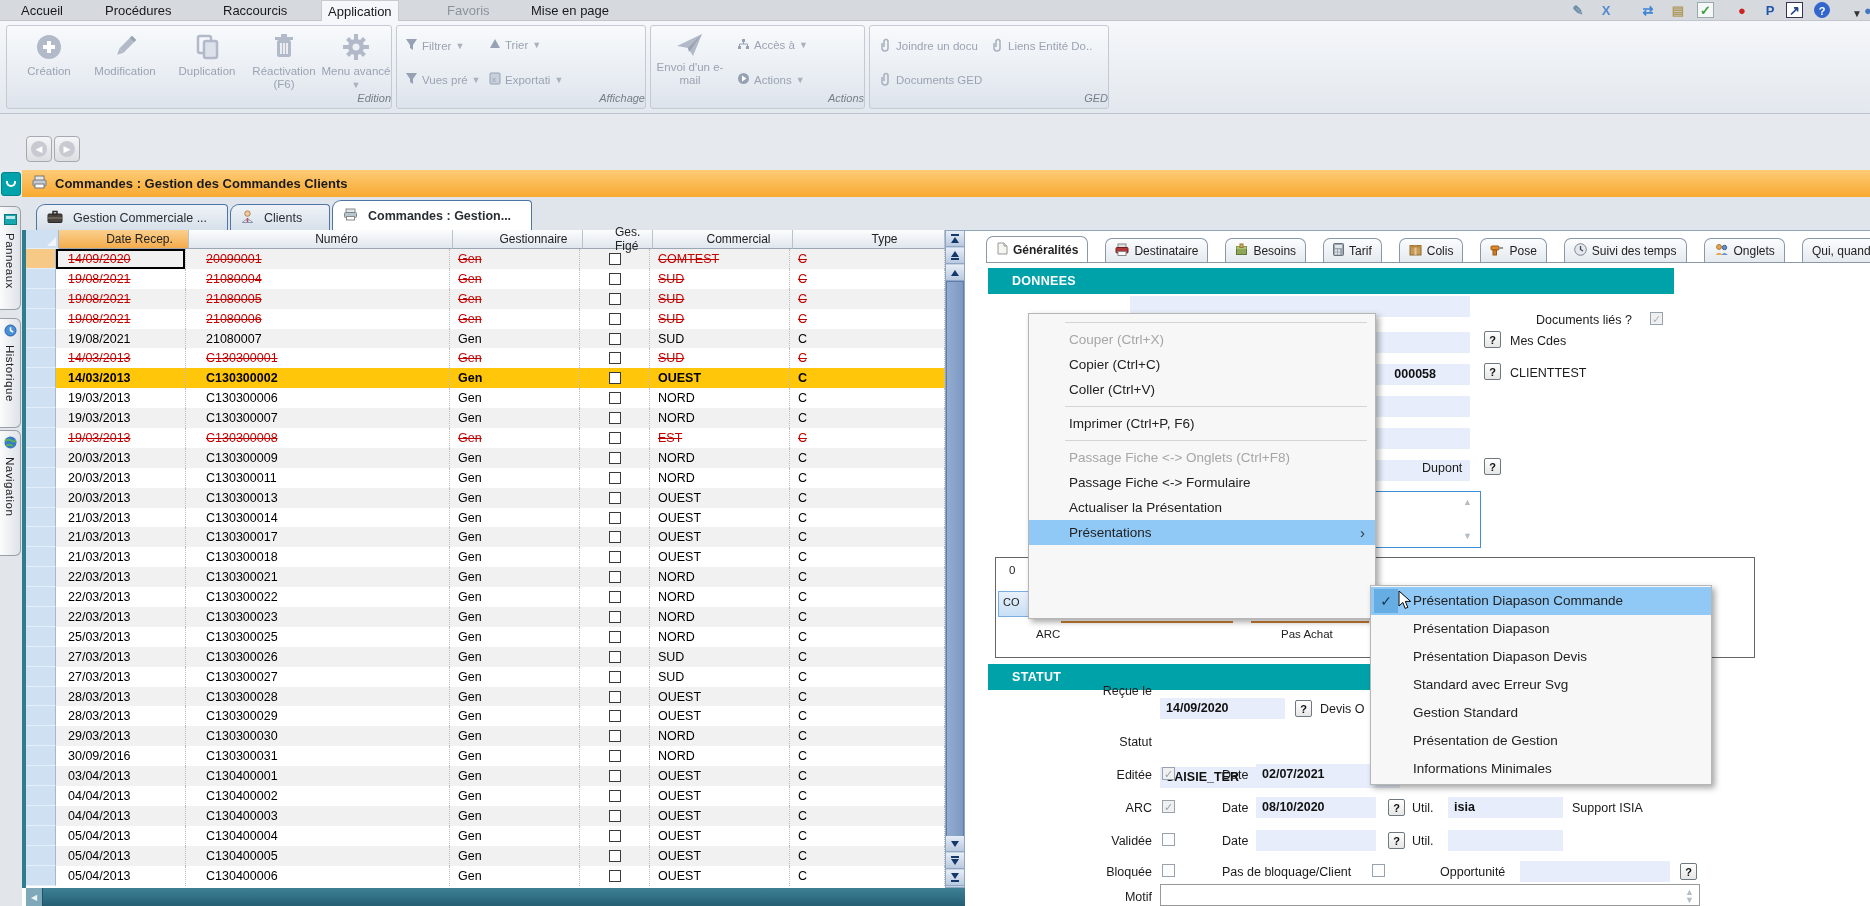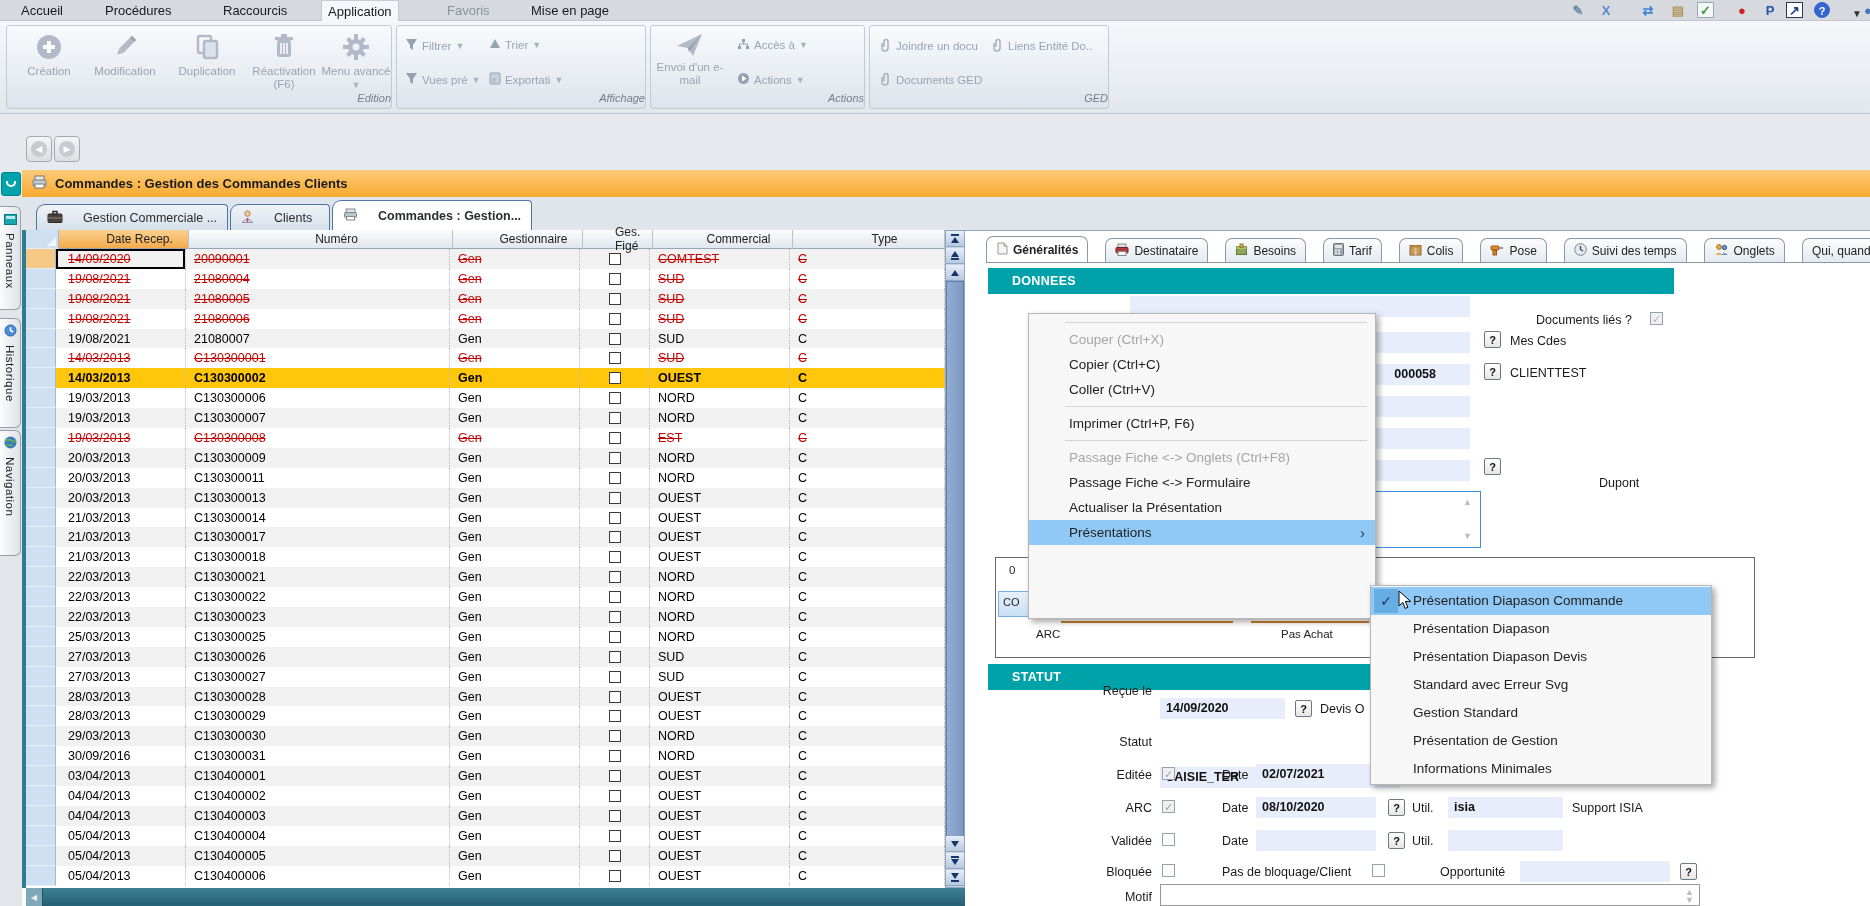--- a/index.html
+++ b/index.html
@@ -41,21 +41,21 @@
   .tbcaret{position:absolute;right:8px;top:8px;font-size:10px;color:#333;}
 
   
   .tealbtn{position:absolute;left:1px;top:172px;width:20px;height:24px;background:#00A3AB;border-radius:3px;border:1px solid #00838A;}
   .tealbtn i{display:block;width:10px;height:6px;border:2px solid #FFF;border-top:none;border-radius:0 0 8px 8px;margin:8px auto 0 auto;}
   .stub{position:absolute;left:0;top:202px;width:14px;height:22px;background:#D8DBDE;border:1px solid #A8ACB0;border-left:none;border-radius:0 4px 4px 0;}
 
   
   .doctabs{position:absolute;left:22px;top:197px;width:1848px;height:33px;background:#DFE5EB;}
   .dtab{position:absolute;bottom:0;height:26px;border:1px solid #4F74A8;border-bottom:none;border-radius:9px 4px 0 0;
-        background:linear-gradient(#EFF3F7,#D6E0EA);display:flex;align-items:center;gap:20px;
+        background:linear-gradient(#EFF3F7,#D6E0EA);display:flex;align-items:center;gap:10px;
         padding:0 10px;font-size:12.5px;color:#2A2E33;white-space:nowrap;}
   .dtab.active{height:30px;background:#FFF;font-weight:bold;}
 
   
   .sidebar{position:absolute;left:0;top:197px;width:22px;height:709px;background:#E2E5E9;}
   .stab{position:absolute;left:0;width:21px;border:1px solid #9AA0A8;border-left:none;border-radius:0 6px 6px 0;
         background:linear-gradient(to right,#FAFBFC,#DFE3E7);display:flex;flex-direction:column;align-items:center;padding-top:4px;}
   .stab .vtxt{writing-mode:vertical-rl;font-size:11.5px;color:#222;margin-top:4px;letter-spacing:.5px;}
 
   
@@ -70,21 +70,21 @@
   .hcell.sorted{background:linear-gradient(#FBD08E,#F4AC4C);}
   .corner:after{content:"";position:absolute;right:2px;bottom:2px;width:0;height:0;
                 border-bottom:9px solid #F2F6FA;border-left:9px solid transparent;}
   .row{display:flex;height:19.9px;background:#FFF;}
   .row.odd{background:#F1F1F1;}
   .row.sel{background:#FFC60A;font-weight:bold;}
   .cell{display:flex;align-items:center;border-right:1px dotted #BDBDBD;overflow:hidden;white-space:nowrap;}
   .c0{width:30px;background:#CFE0F3;border-right:1px solid #9FB8D4;border-bottom:1px solid #E4EEF8;}
   .row.cur .c0{background:#F6C987;}
   .c1{width:130px;padding-left:12px;}
-  .c2{width:264px;padding-left:8px;}
+  .c2{width:264px;padding-left:20px;}
   .c3{width:130px;padding-left:8px;}
   .c4{width:70px;justify-content:center;}
   .c5{width:140px;padding-left:8px;}
   .c6{flex:1;padding-left:8px;}
   .row.struck{color:#C30000;}
   .row.struck .txt{text-decoration:line-through;}
   .focuscell{box-shadow:inset 0 0 0 2px #000;}
   .gcb{width:12px;height:12px;border:1.5px solid #3A3A3A;background:#FFF;}
 
   
@@ -1181,21 +1181,21 @@
   <div class="lbl" style="left:1536px;top:313px;">Documents liés ?</div>
   <div class="cb on" style="left:1650px;top:312px;color:#A8B2BC;background:#F0F0F0;"></div>
 
   <div class="qbtn" style="left:1484px;top:331px;">?</div>
   <div class="lbl" style="left:1510px;top:334px;">Mes Cdes</div>
 
   <div class="qbtn" style="left:1484px;top:363px;">?</div>
   <div class="lbl" style="left:1510px;top:366px;">CLIENTTEST</div>
 
   <div class="qbtn" style="left:1484px;top:458px;">?</div>
-  <div class="lbl" style="left:1599px;top:461px;margin-top:15px;">Dupont</div>
+  <div class="lbl" style="left:1422px;top:461px;">Dupont</div>
 
   <div class="txtarea" style="left:1035px;top:491px;width:446px;height:57px;">
     <span class="spin" style="right:8px;top:6px;position:absolute;">▲</span>
     <span class="spin" style="right:8px;bottom:6px;position:absolute;">▼</span>
   </div>
 
   <div class="framebox" style="left:995px;top:557px;width:760px;height:101px;">
     <div class="ftxt" style="left:13px;top:6px;">0</div>
     <div class="chip" style="left:2px;top:33px;width:46px;height:26px;">CO</div>
     <div class="oline" style="left:65px;top:63px;width:172px;"></div>

